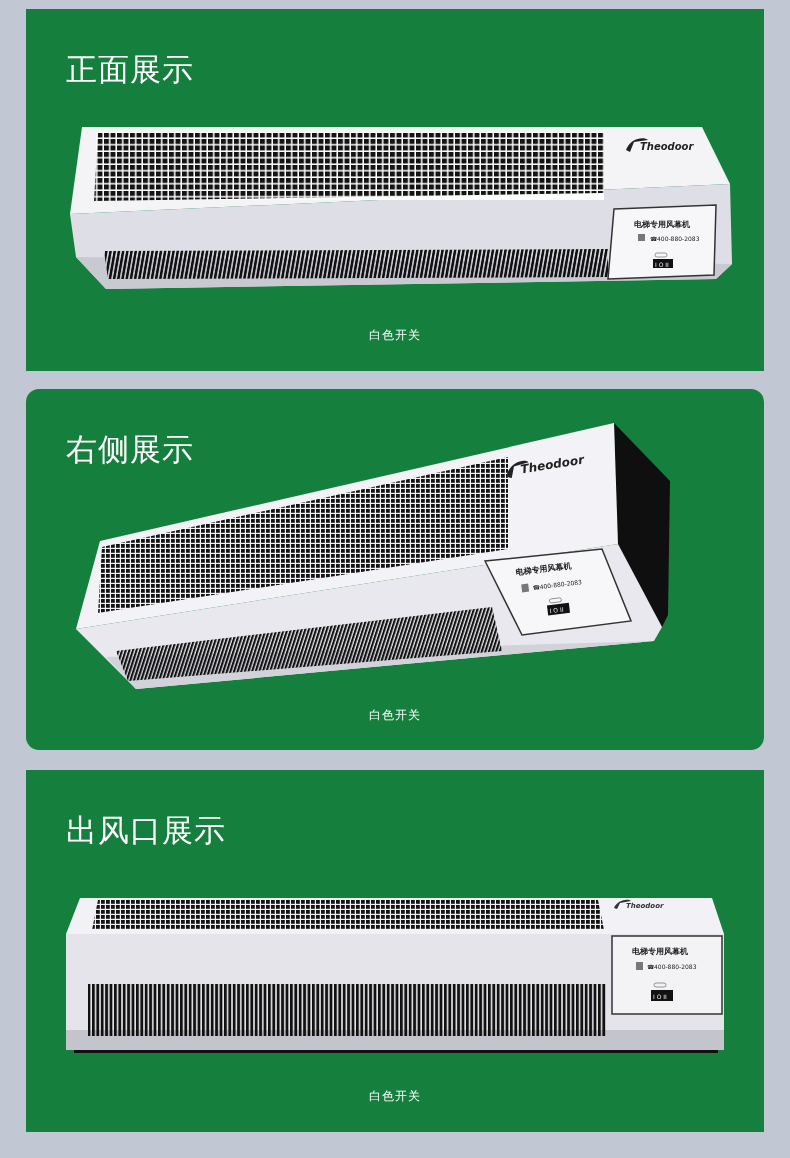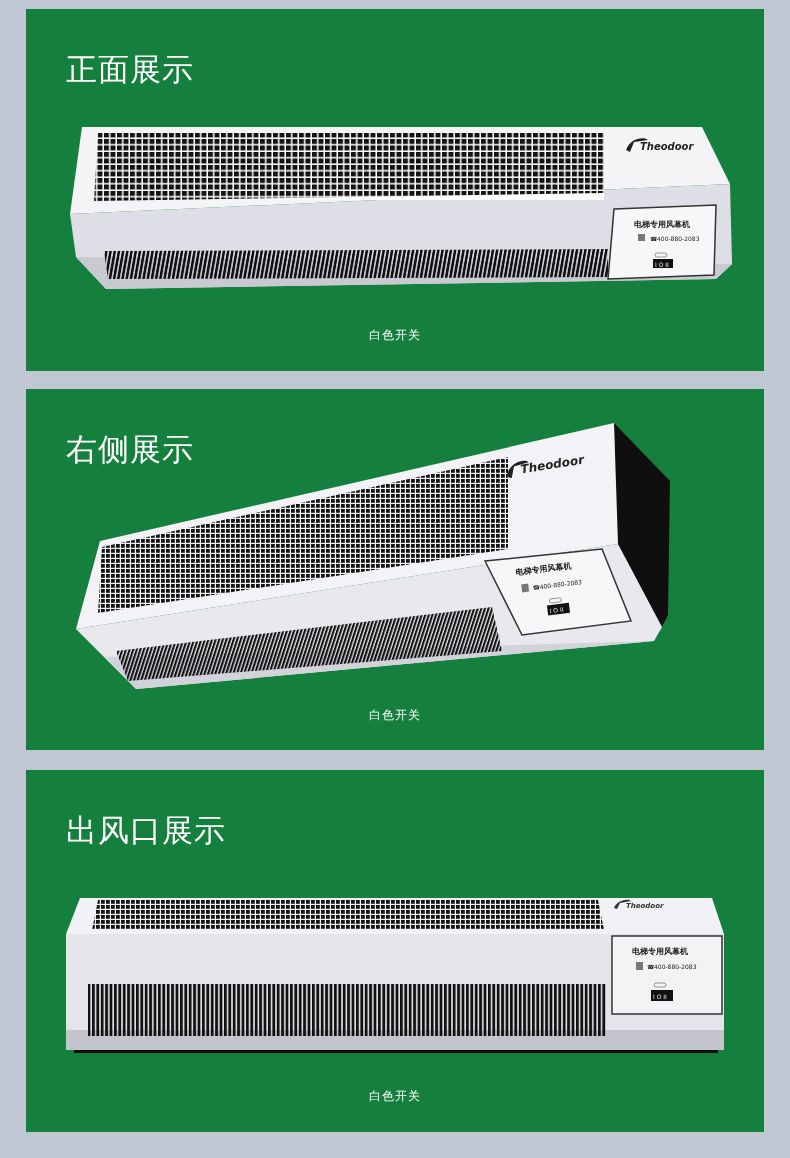--- a/index.html
+++ b/index.html
@@ -48,21 +48,21 @@
       <text class="svgtext" x="624" y="232" font-size="6" fill="#222">☎</text>
       <text class="svgtext" x="631" y="232" font-size="6" fill="#222">400-880-2083</text>
       <rect x="629" y="244" width="12" height="4" rx="2" fill="none" stroke="#555" stroke-width="0.6"></rect>
       <rect x="627" y="250" width="20" height="9" fill="#111"></rect>
       <text class="svgtext" x="629" y="258" font-size="6" fill="#eee">I O II</text>
     </g>
   </svg>
   <div class="panel-caption" style="top:318px;">白色开关</div>
 </div>
 
-<div class="panel" style="top:389px;height:361px;">
+<div class="panel" style="top:389px;height:361px;border-radius:13px;">
   <div class="panel-title" style="top:40px;">右侧展示</div>
   <svg class="device" width="738" height="361" viewBox="0 0 738 361">
 
     <polygon points="588,34 644,92 642,226 636,238 592,240" fill="#0f0f0f"></polygon>
 
     <polygon points="74,152 588,34 592,155 50,240" fill="#f3f3f7"></polygon>
 
     <polygon points="50,240 592,155 636,238 628,252 110,300" fill="#e8e8ee"></polygon>
     <polygon points="80,268 628,252 110,300 " fill="#d2d2da"></polygon>
 

